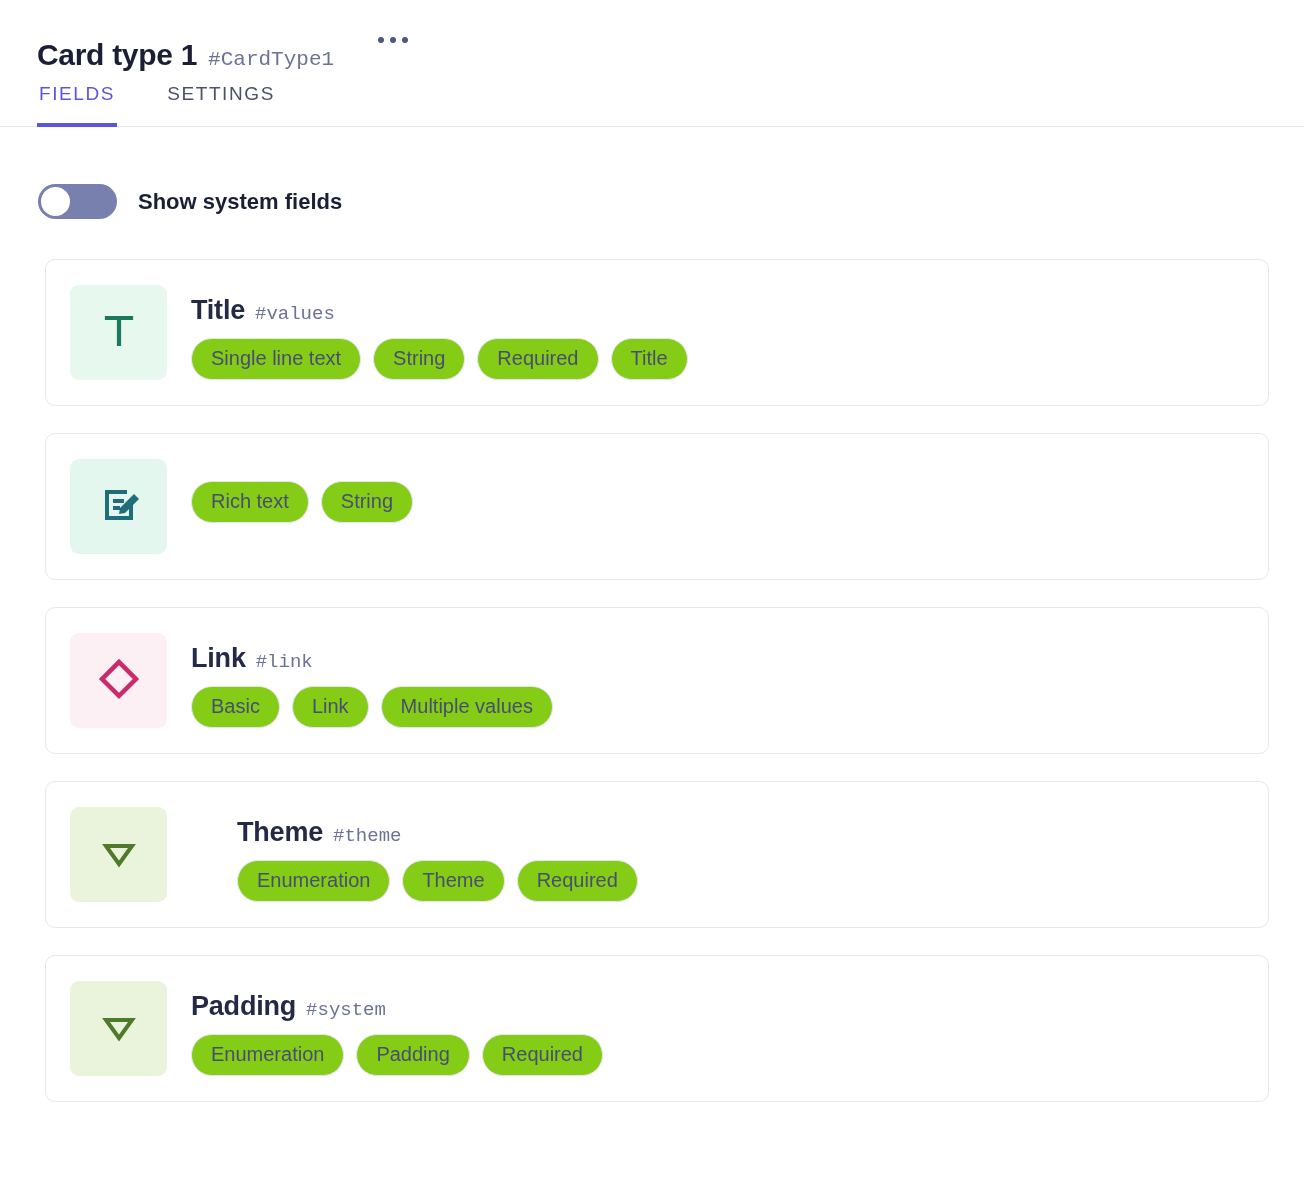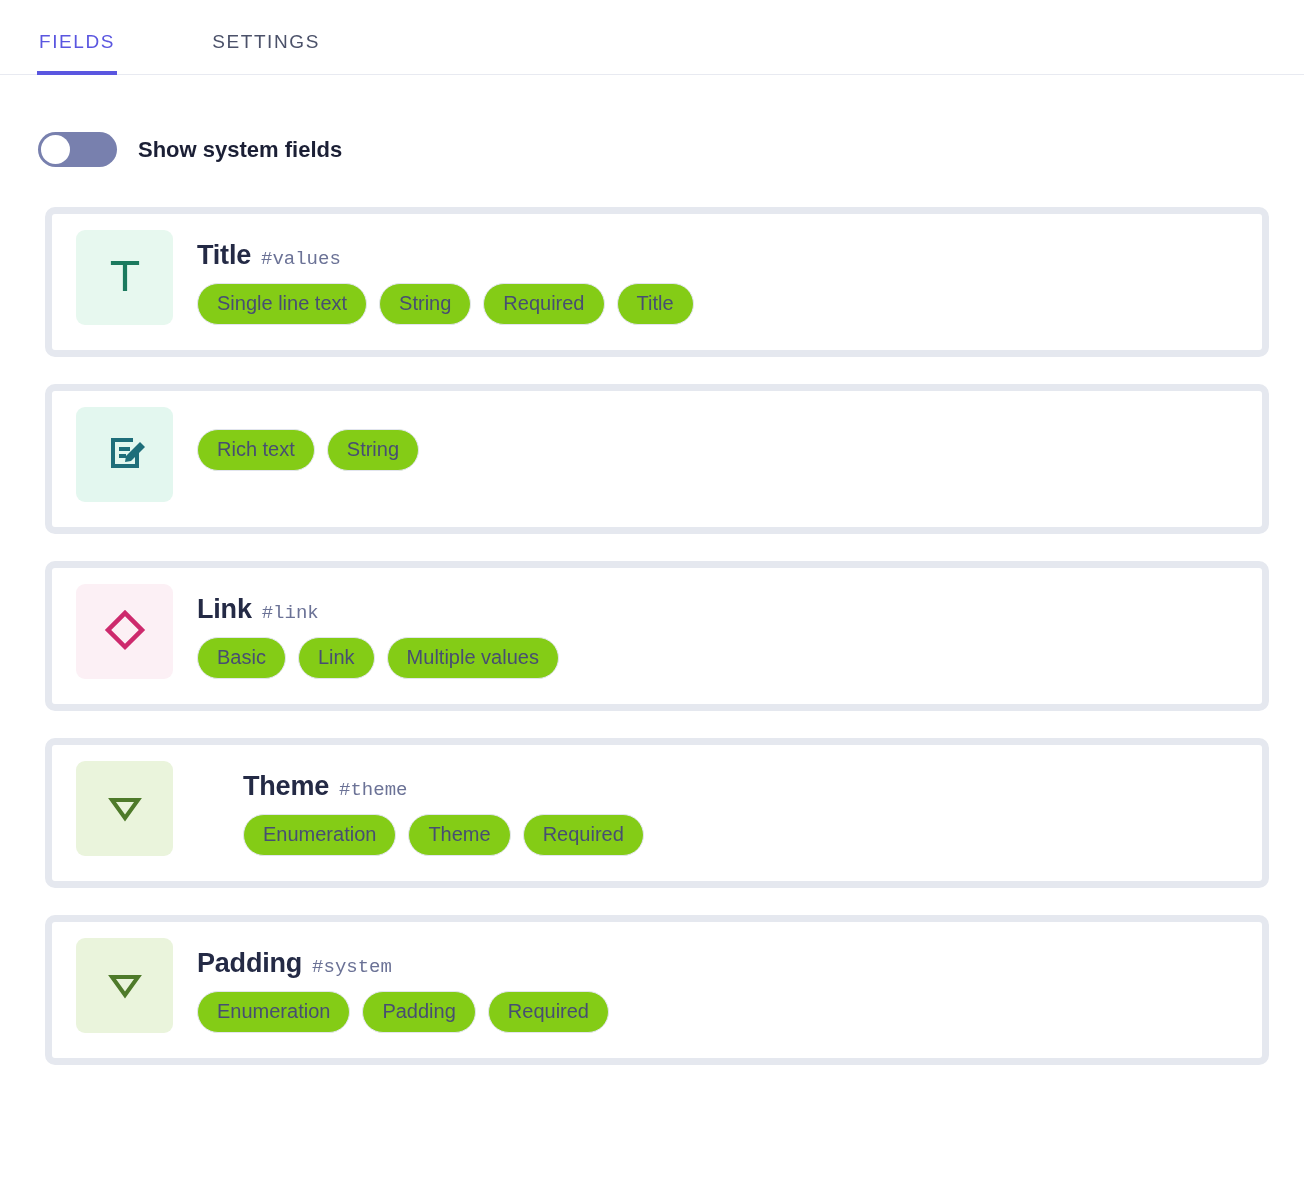--- a/index.html
+++ b/index.html
@@ -50,21 +50,20 @@
     display: block;
   }
 
   
   .tabs {
     position: relative;
     display: flex;
     padding-left: 37px;
     margin-top: 24px;
     border-bottom: 1px solid #e8eaf1;
-    gap: 45px;
   }
   .tab {
     font-size: 19px;
     letter-spacing: 1.6px;
     padding: 6px 2px 18px 2px;
     margin-right: 48px;
     color: #4b5169;
     cursor: pointer;
     border-bottom: 4px solid transparent;
     position: relative;
@@ -102,26 +101,26 @@
     margin-left: 21px;
     font-size: 22px;
     font-weight: bold;
     color: #1b1f35;
   }
 
   
   .fields { padding: 0 0 0 45px; margin-top: 40px; }
   .field-card {
     width: 1224px;
-    border: 7px solid #a21caf;
+    border: 1px solid #a21caf;
     border-radius: 10px;
     background: #ffffff;
     display: flex;
     align-items: flex-start;
-    padding: 16px 0 25px 24px;
+    padding: 25px 0 25px 24px;
     margin-bottom: 27px;
     margin-top: 15px;
   }
   .icon-box {
     width: 97px;
     height: 95px;
     border-radius: 9px;
     flex: 0 0 auto;
     display: flex;
     align-items: center;
@@ -152,20 +151,29 @@
     margin-right: 12px;
     white-space: nowrap;
     cursor: pointer;
   }
 </style>
 </head>
 <body>
 
 <div class="page">
 
+  <div class="header">
+    <span class="page-title">Card type 1</span>
+    <span class="page-slug">#CardType1</span>
+    <span class="more-btn">
+      <span class="dot"></span>
+      <span class="dot"></span>
+      <span class="dot"></span>
+    </span>
+  </div>
 
   <div class="tabs">
     <div class="tab active" style="color: rgb(90, 86, 224); border-bottom-color: rgb(90, 86, 224);">FIELDS</div>
     <div class="tab">SETTINGS</div>
   </div>
 
   <div class="toggle-row">
     <div class="toggle" style="background: rgb(120, 128, 174);">
       <span class="knob" style="background: rgb(255, 255, 255);"></span>
     </div>

